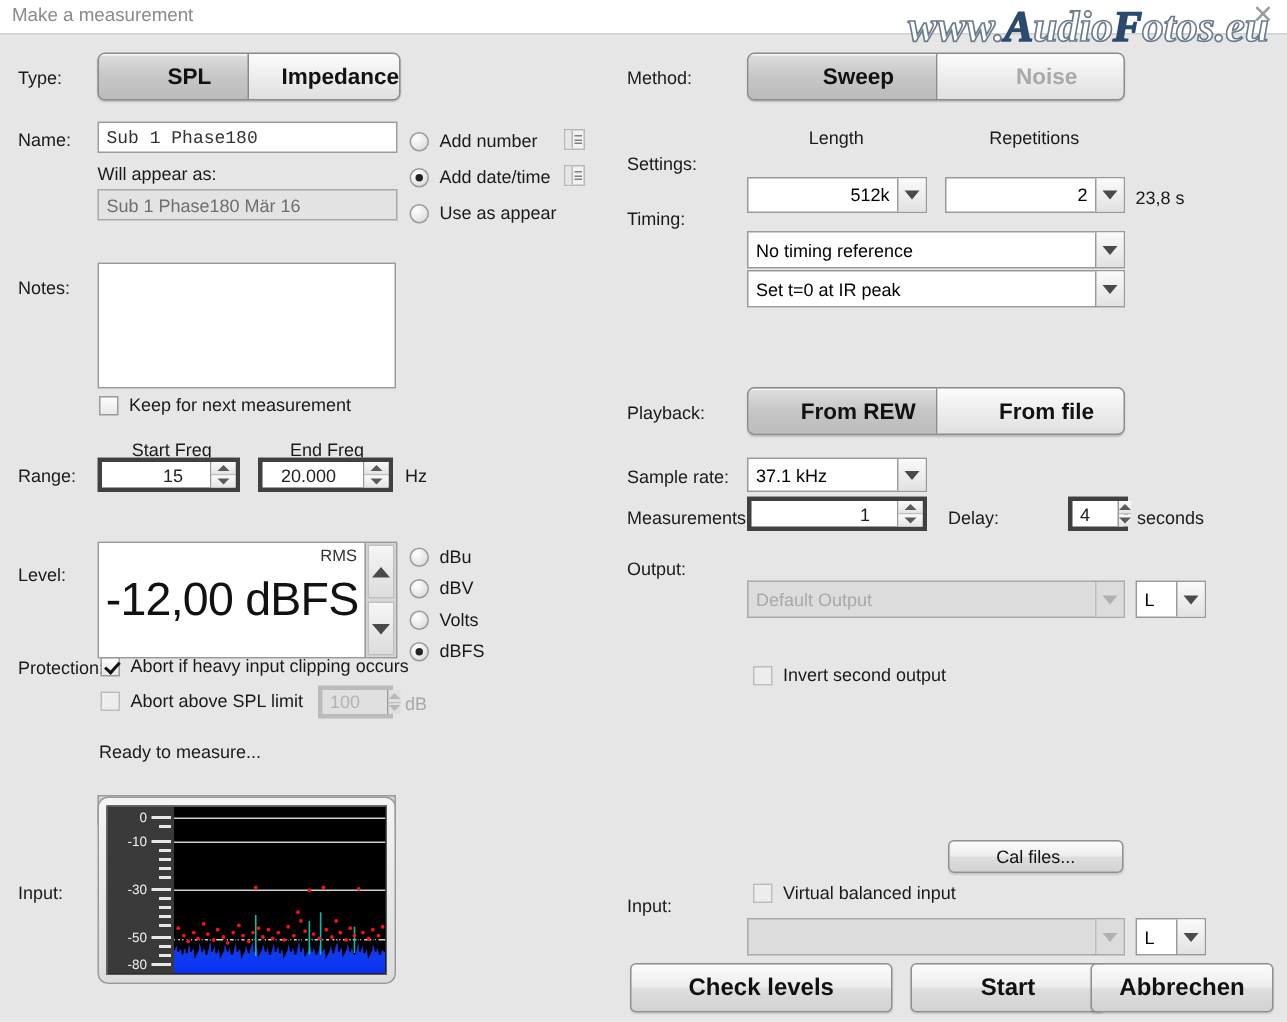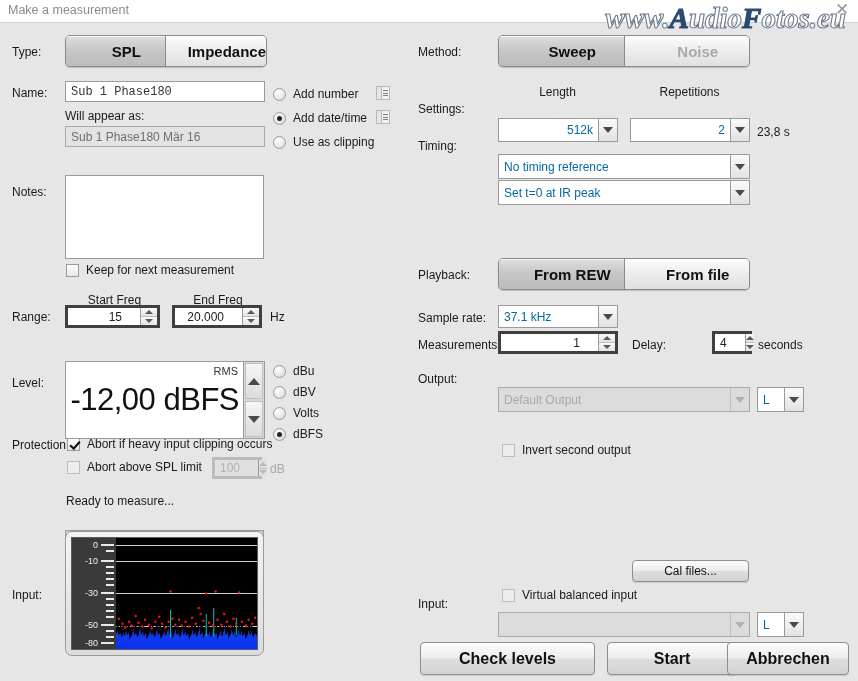--- a/index.html
+++ b/index.html
@@ -167,21 +167,21 @@
   
   .combo {
     position: absolute;
     display: flex;
     border: 1px solid #9a9a9a;
     box-sizing: border-box;
     background: #ffffff;
   }
   .combo-val {
     flex: 1; display: flex; align-items: center;
-    padding: 0 5px; font-size: 12px; color: #0369a1;
+    padding: 0 5px; font-size: 12px; color: #000000;
     overflow: hidden; white-space: nowrap;
   }
   .combo-val.right { justify-content: flex-end; }
   .combo-arrow {
     width: 18px;
     border-left: 1px solid #9a9a9a;
     background: linear-gradient(to bottom, #fafafa, #e2e2e2);
     display: flex; align-items: center; justify-content: center;
     cursor: pointer;
   }
@@ -419,21 +419,21 @@
       <div class="ib-left"></div>
       <div class="ib-right">
           <i></i>
           <i></i>
           <i></i>
         </div>
     </div>
 
     <div class="radio-row" style="left:273px; top:112px;">
       <span class="radio"></span>
-      <span class="radio-label">Use as clipping</span>
+      <span class="radio-label">Use as appear</span>
     </div>
 
     <div class="lbl" style="left:12px; top:162px;">Notes:</div>
     <div class="textarea" style="left:65px; top:152px; width:199px; height:84px;"></div>
 
     <div class="cb-row" style="left:66px; top:240px;">
       <span class="cb"></span>
       <span class="cb-label">Keep for next measurement</span>
     </div>
 

